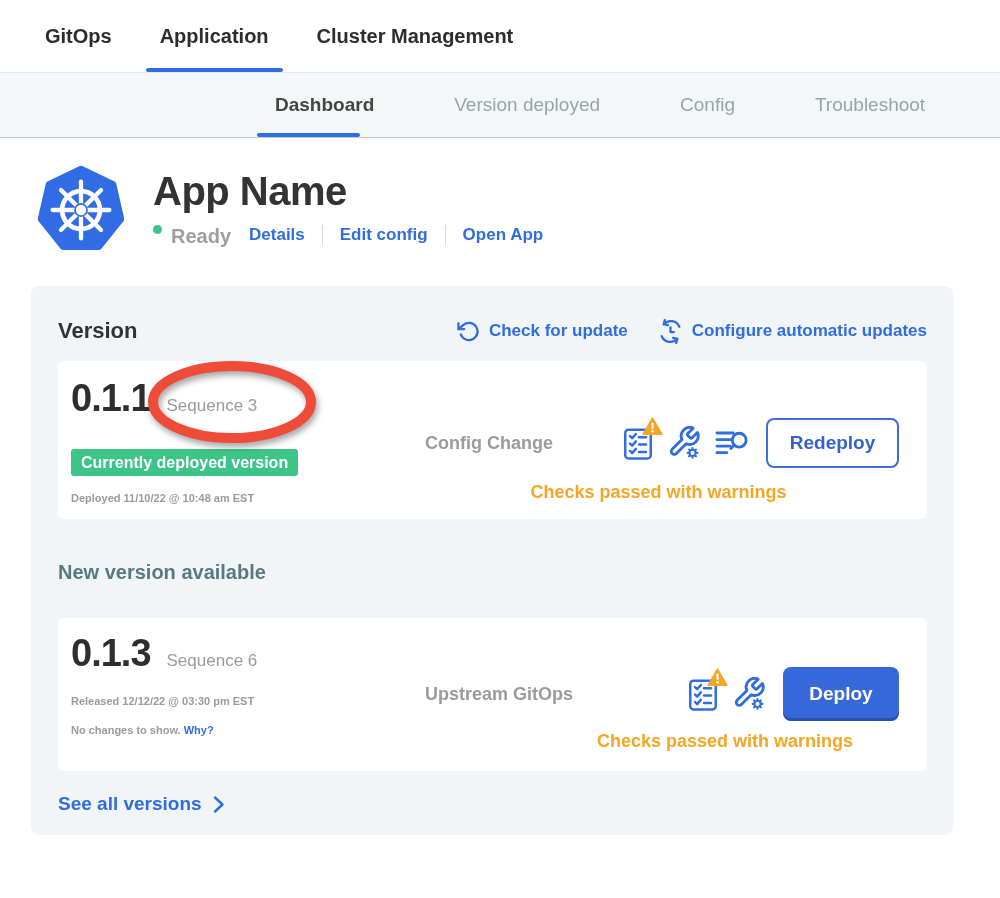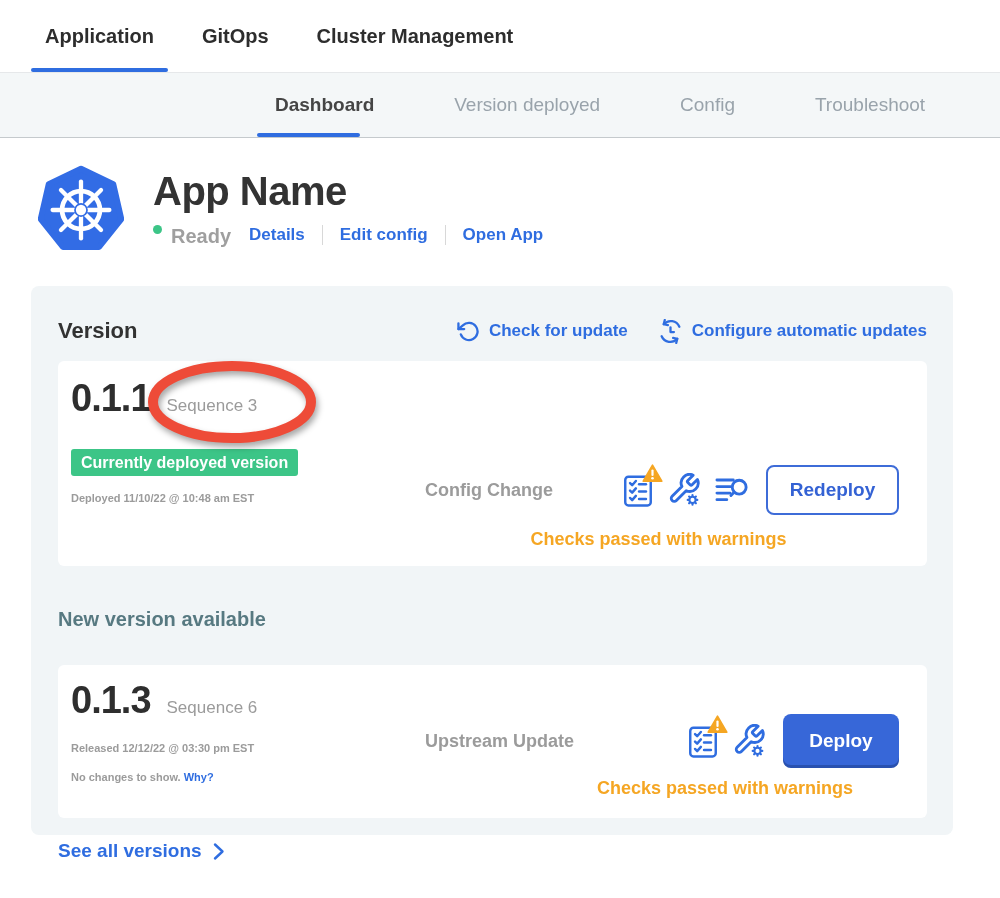--- a/index.html
+++ b/index.html
@@ -39,21 +39,21 @@
   .ready-label{font-size:20px;font-weight:700;color:#9f9f9f;margin-right:18px}
   .hlink{font-size:17px;font-weight:700;color:var(--accent-blue);cursor:pointer;text-decoration:none}
   .vdiv{width:1px;height:20px;background:#d8d8d8;margin:0 17px}
   
   .version-card{margin:31px 0 10px 31px;width:922px;height:549px;background:var(--card-bg);border-radius:8px;padding:27px 26px 0 27px}
   .card-head{display:flex;align-items:center;margin:5px 0 17px}
   .card-title{font-size:22px;font-weight:800;color:var(--dark-text)}
   .card-actions{margin-left:auto;display:flex;gap:30px;align-items:center}
   .action-link{display:flex;align-items:center;gap:9px;color:var(--accent-blue);font-size:17px;font-weight:700;cursor:pointer}
   .vrow{background:#fff;border-radius:6px;display:flex;position:relative;padding:14px 28px 12px 13px}
-  .vrow-1{height:205px}
+  .vrow-1{height:158px}
   .vrow-2{height:153px}
   .left-col{width:347px;display:flex;flex-direction:column;flex-shrink:0}
   .ver-line{display:flex;align-items:baseline;line-height:46px}
   .ver-num{font-size:38px;font-weight:800;color:#2e2e2e;letter-spacing:-1px}
   .seq-label{font-size:17px;color:var(--gray-text);margin-left:16px;font-weight:500}
   .deployed-badge{margin-top:20px;align-self:flex-start;background:var(--green);color:#fff;font-size:16px;font-weight:700;padding:4px 10px;border-radius:3px;line-height:19px}
   .meta-line{margin-top:12px;font-size:11px;font-weight:700;color:var(--gray-text);line-height:20px}
   .vrow-2 .ver-line{line-height:42px}
   .vrow-2 .meta-line{margin-top:9px}
   .why-link{color:var(--accent-blue);cursor:pointer}
@@ -73,22 +73,22 @@
   .vrow-2{margin-top:34px}
   .see-all{display:flex;align-items:center;gap:11px;margin-top:22px;color:var(--accent-blue);font-size:19px;font-weight:700;cursor:pointer}
   
   .seq-ellipse{position:absolute;left:86px;top:0;width:176px;height:84px;pointer-events:none;filter:drop-shadow(2px 4px 3px rgba(0,0,0,.35))}
   svg{display:block}
 </style>
 </head>
 <body>
 
 <nav class="top-nav">
+  <div class="top-tab">GitOps</div>
   <div class="top-tab active">Application</div>
-  <div class="top-tab">GitOps</div>
   <div class="top-tab">Cluster Management</div>
 </nav>
 
 <nav class="sub-nav">
   <div class="sub-tab active">Dashboard</div>
   <div class="sub-tab">Version deployed</div>
   <div class="sub-tab">Config</div>
   <div class="sub-tab">Troubleshoot</div>
 </nav>
 
@@ -225,21 +225,21 @@
         <span class="seq-label">Sequence 6</span>
       </div>
       <div class="meta-line">Released 12/12/22 @ 03:30 pm EST</div>
       <div class="meta-line">
         <span>No changes to show.</span>
         <a class="why-link">Why?</a>
       </div>
     </div>
     <div class="right-col">
       <div class="right-top">
-        <span class="source-label">Upstream Update</span>
+        <span class="source-label">Upstream GitOps</span>
         <div class="icon-group">
           <span class="icon-wrap">
             <svg width="30" height="34" viewBox="0 0 28 32" fill="none" stroke="#2f6de0" stroke-width="2.3" stroke-linecap="round" stroke-linejoin="round">
               <rect x="2" y="3.5" width="24" height="27" rx="3"></rect>
               <polyline points="6.5 9.5 8.5 11.5 12 7.5"></polyline>
                 <line x1="15" y1="10.5" x2="21.5" y2="10.5"></line>
               <polyline points="6.5 16.5 8.5 18.5 12 14.5"></polyline>
                 <line x1="15" y1="17.5" x2="21.5" y2="17.5"></line>
               <polyline points="6.5 23.5 8.5 25.5 12 21.5"></polyline>
                 <line x1="15" y1="24.5" x2="21.5" y2="24.5"></line>

